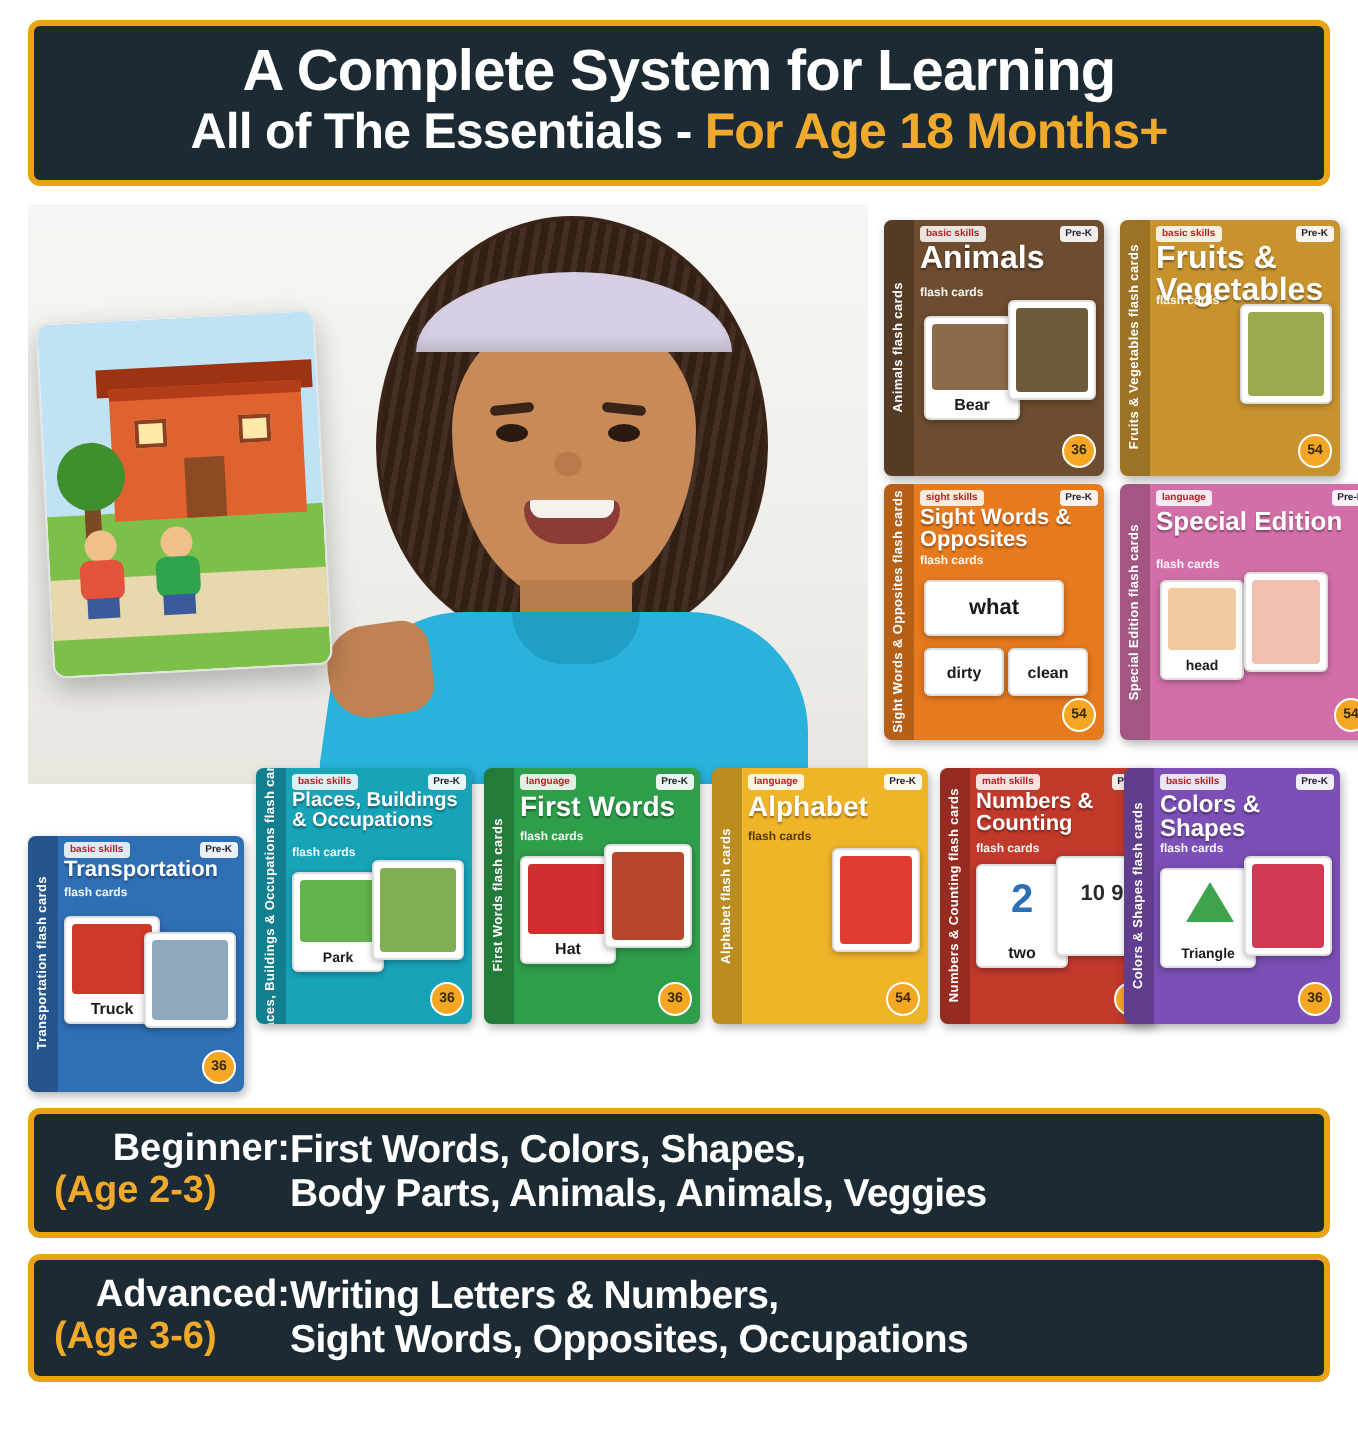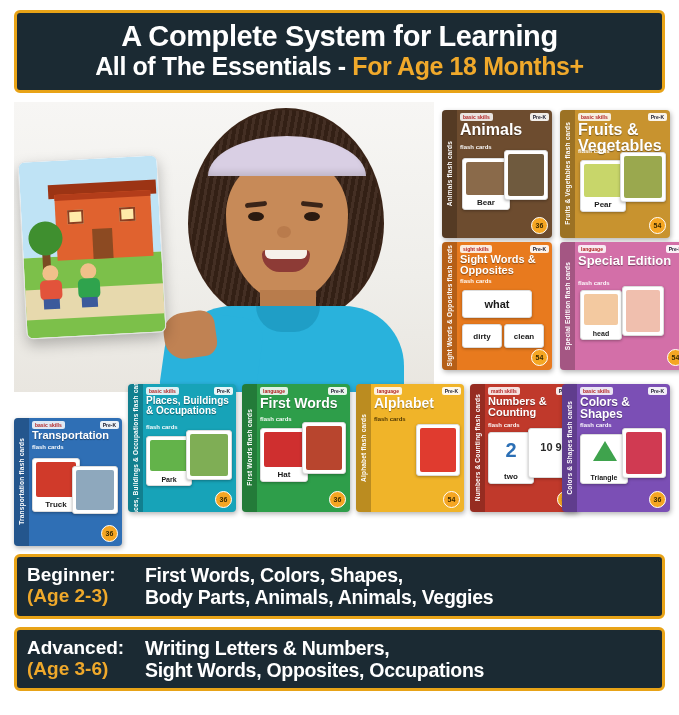--- a/index.html
+++ b/index.html
@@ -273,20 +273,21 @@
   .banner .left {
     flex: 0 0 118px;
     text-align: left;
   }
   .banner .lvl {
     color: #ffffff;
     font-weight: bold;
     font-size: 19px;
     line-height: 1.1;
     white-space: nowrap;
+    text-align: right;
   }
   .banner .age {
     color: #f0a92b;
     font-weight: bold;
     font-size: 19px;
     line-height: 1.1;
     white-space: nowrap;
   }
   .banner .right {
     flex: 1;
@@ -378,24 +379,20 @@
     </div>
 
     <div class="box" style="left:546px; top:8px; width:110px; height:128px; background:#c8932f;">
       <div class="spine">
           <span>Fruits &amp; Vegetables flash cards</span>
         </div>
       <div class="brand">basic skills</div>
       <div class="corner-logo">Pre-K</div>
       <div class="title" style="font-size:16px;">Fruits &amp; Vegetables</div>
       <div class="sub" style="top:38px;">flash cards</div>
-      <div class="cardface" style="left:20px; top:50px; width:46px; height:52px;">
-        <div class="cf-img" style="background:#c8d66a;"></div>
-        <div class="cf-label">Pear</div>
-      </div>
       <div class="cardface" style="left:60px; top:42px; width:46px; height:50px;">
         <div class="cf-img" style="background:#9aa84e; bottom:3px;"></div>
       </div>
       <div class="count">54</div>
     </div>
 
     <div class="box" style="left:428px; top:140px; width:110px; height:128px; background:#e87a1e;">
       <div class="spine">
           <span>Sight Words &amp; Opposites flash cards</span>
         </div>

